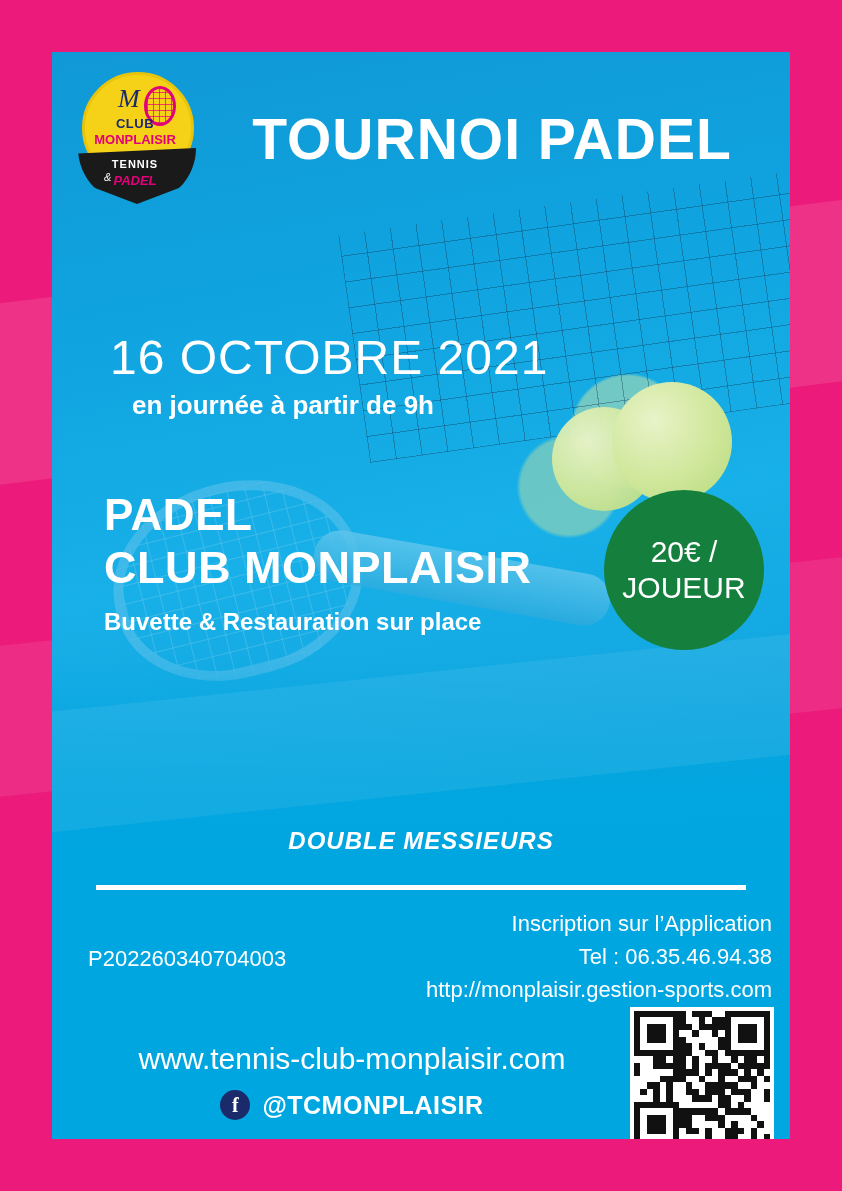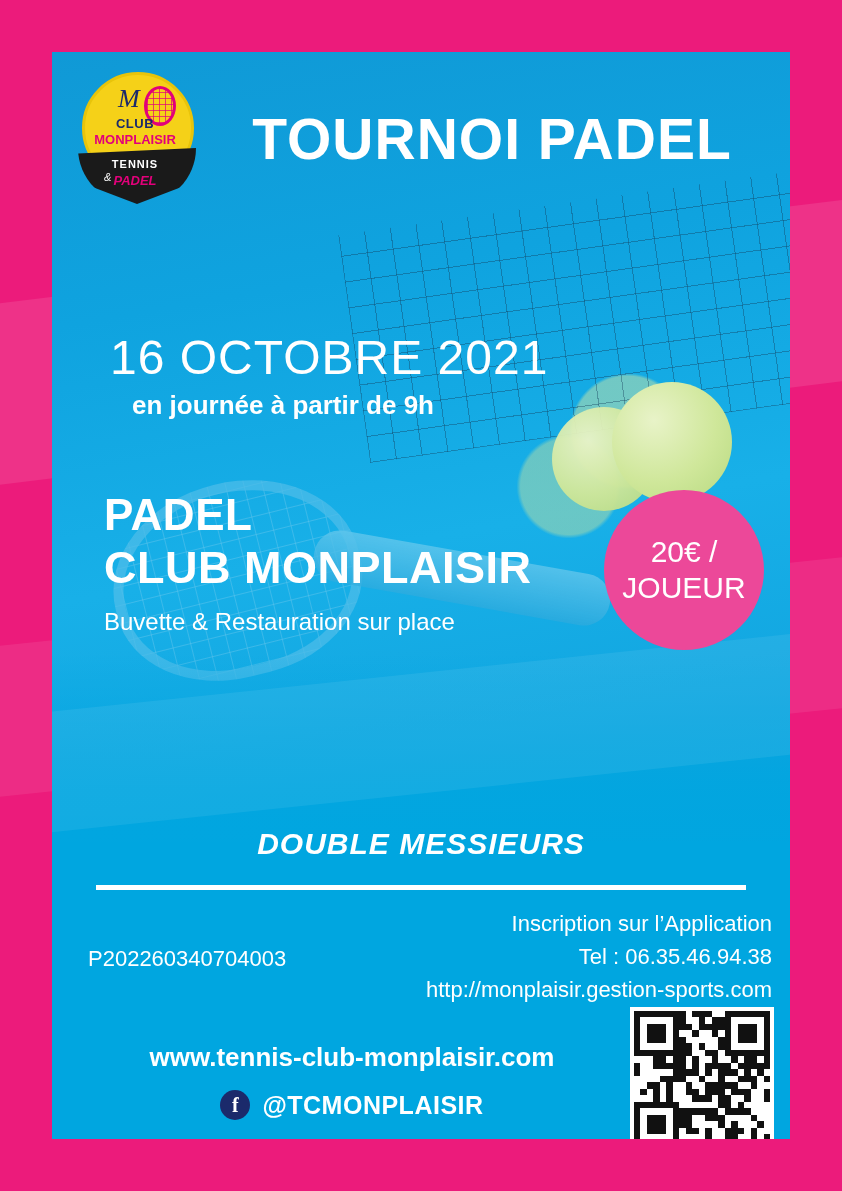--- a/index.html
+++ b/index.html
@@ -253,44 +253,44 @@
     color: #ffffff;
     font-size: 45px;
     font-weight: bold;
     letter-spacing: .5px;
   }
   .buvette {
     position: absolute;
     left: 52px; top: 556px;
     color: #ffffff;
     font-size: 24px;
-    font-weight: 400;
+    font-weight: 700;
   }
   .price-badge {
     position: absolute;
     left: 552px; top: 438px;
     width: 160px; height: 160px;
     border-radius: 50%;
-    background: #ec4899;
+    background: #15803d;
     color: #ffffff;
     display: flex;
     flex-direction: column;
     align-items: center;
     justify-content: center;
     font-size: 30px;
     line-height: 1.2;
     text-align: center;
   }
   .double {
     position: absolute;
     left: 0; top: 775px;
     width: 738px;
     text-align: center;
     color: #ffffff;
-    font-size: 30px;
+    font-size: 24px;
     font-weight: bold;
     font-style: italic;
     letter-spacing: 1px;
   }
   .divider {
     position: absolute;
     left: 44px; top: 833px;
     width: 650px; height: 5px;
     background: #ffffff;
   }
@@ -309,22 +309,22 @@
     color: #ffffff;
     font-size: 22px;
     line-height: 1.5;
   }
   .website {
     position: absolute;
     left: 20px; top: 990px;
     width: 560px;
     text-align: center;
     color: #ffffff;
-    font-size: 26px;
-    font-weight: bold;
+    font-size: 30px;
+    font-weight: normal;
   }
   .fb-row {
     position: absolute;
     left: 20px; top: 1038px;
     width: 560px;
     display: flex;
     align-items: center;
     justify-content: center;
     gap: 12px;
   }

